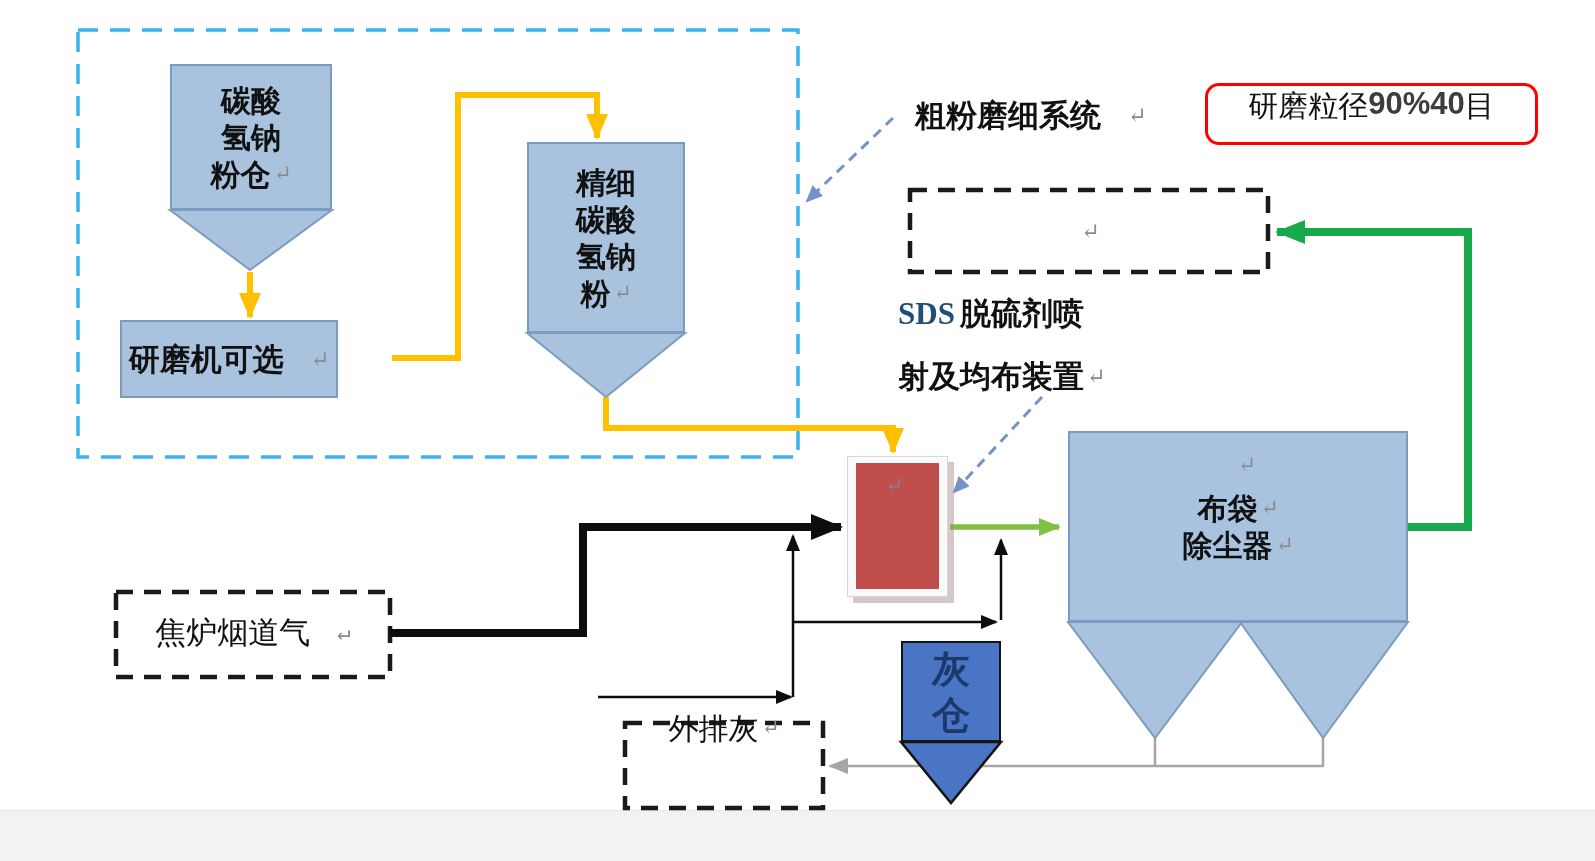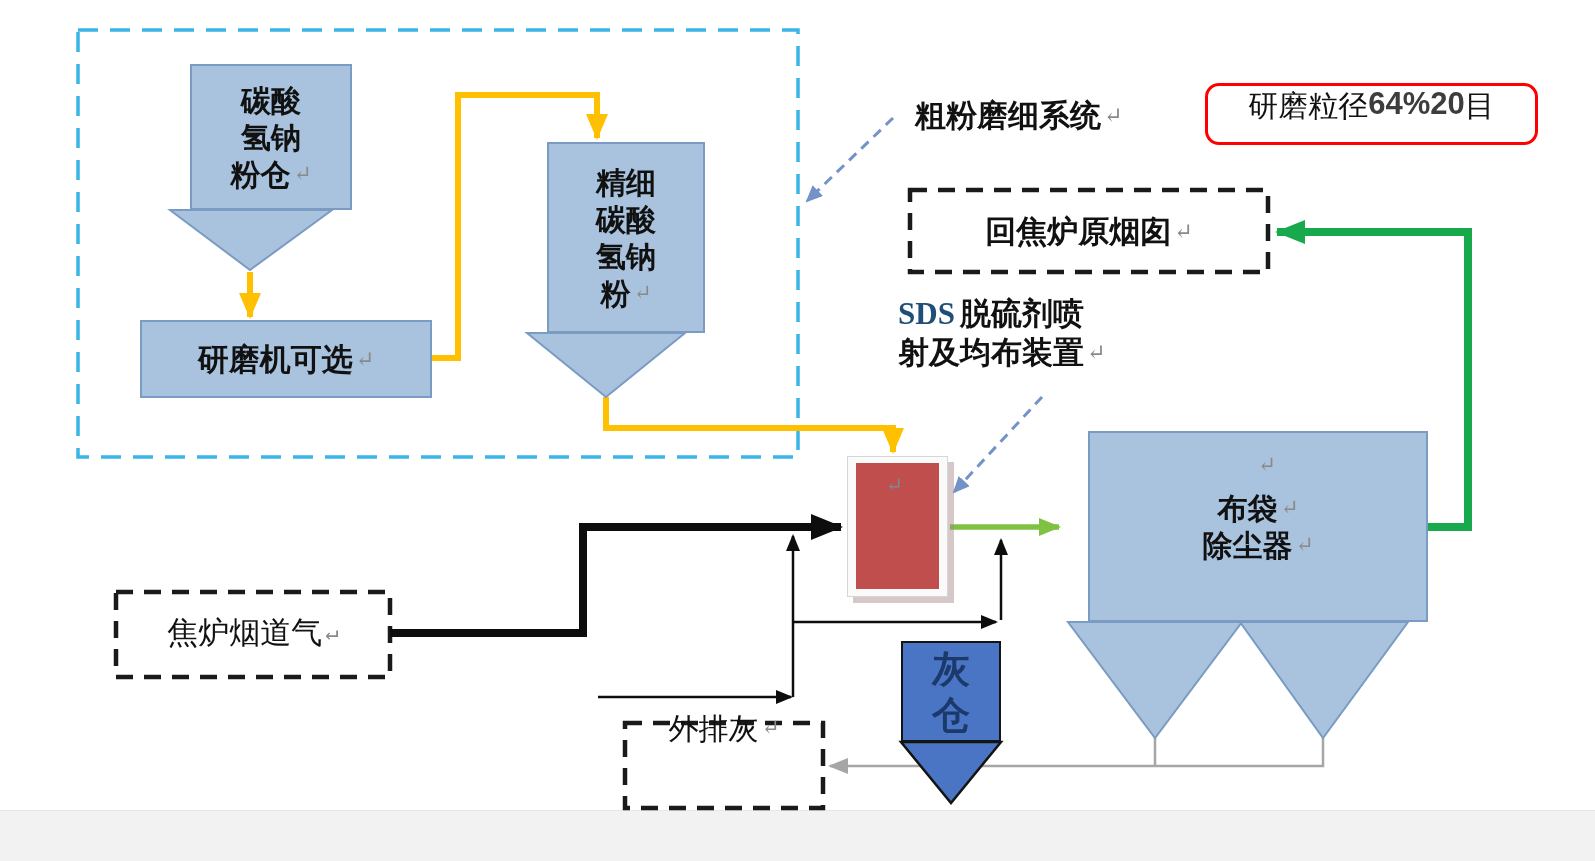--- a/index.html
+++ b/index.html
@@ -3,25 +3,25 @@
 <meta charset="utf-8">
 <style>
   html,body{margin:0;padding:0;background:#fff;}
   .canvas{
     position:relative;width:1595px;height:861px;background:#ffffff;overflow:hidden;
     font-family:"Liberation Serif","DejaVu Serif",serif;color:#111;
   }
   .layer{position:absolute;left:0;top:0;width:1595px;height:861px;}
   svg.layer{z-index:1;}
   .node{position:absolute;z-index:2;box-sizing:border-box;display:flex;align-items:center;justify-content:center;}
-  .silo{background:#a9c3de;border:2px solid #7a9bc2;margin-left:20px;}
+  .silo{background:#a9c3de;border:2px solid #7a9bc2;}
   .col{flex-direction:column;}
   .cjk-b{font-weight:bold;}
   .t30{font-size:30px;line-height:37px;}
-  .t31{font-size:31px;line-height:39px;}
+  .t31{font-size:31px;line-height:39px;gap:24px;}
   .ret{color:#8a8a8a;font-size:0.72em;font-weight:normal;margin-left:3px;}
   .line{display:flex;align-items:center;justify-content:center;}
   .dashedbox-text{background:transparent;}
   .label-row{position:absolute;z-index:2;display:flex;align-items:center;}
   .note{
     position:absolute;z-index:2;box-sizing:border-box;border:3px solid #fe0000;border-radius:14px;
     background:#fff;display:flex;justify-content:center;font-size:30px;
   }
   .note .boldpart{font-family:"Liberation Sans","DejaVu Sans",sans-serif;font-weight:bold;font-size:31px;color:#3d3d3d;}
   .reactor-outer{
@@ -107,21 +107,21 @@
 
   <div class="node silo col cjk-b t30" style="left:170px;top:64px;width:162px;height:146px;">
     <div class="line">碳酸</div>
     <div class="line">氢钠</div>
     <div class="line">
       <span>粉仓</span>
       <span class="ret">↵</span>
     </div>
   </div>
 
-  <div class="node silo cjk-b t31" style="left:120px;top:320px;width:292px;height:78px;">
+  <div class="node silo cjk-b t31" style="left:120px;top:320px;width:218px;height:78px;">
     <span>研磨机可选</span>
     <span class="ret">↵</span>
   </div>
 
   <div class="node silo col cjk-b t30" style="left:527px;top:142px;width:158px;height:191px;">
     <div class="line">精细</div>
     <div class="line">碳酸</div>
     <div class="line">氢钠</div>
     <div class="line">
       <span>粉</span>
@@ -129,26 +129,25 @@
     </div>
   </div>
 
   <div class="label-row cjk-b t31" style="left:915px;top:96px;height:38px;">
     <span>粗粉磨细系统</span>
     <span class="ret">↵</span>
   </div>
 
   <div class="note" style="left:1205px;top:83px;width:333px;height:62px;">
     <span>研磨粒径</span>
-    <span class="boldpart">64%20</span>
+    <span class="boldpart">90%40</span>
     <span>目</span>
   </div>
 
   <div class="node dashedbox-text cjk-b t31" style="left:910px;top:190px;width:358px;height:82px;">
-    <span>回焦炉原烟囱</span>
     <span class="ret">↵</span>
   </div>
 
   <div class="node col cjk-b t31" style="left:898px;top:294px;width:300px;align-items:flex-start;">
     <div class="line">
       <span class="navy">SDS</span>
       <span style="margin-left:5px;">脱硫剂喷</span>
     </div>
     <div class="line">
       <span>射及均布装置</span>

